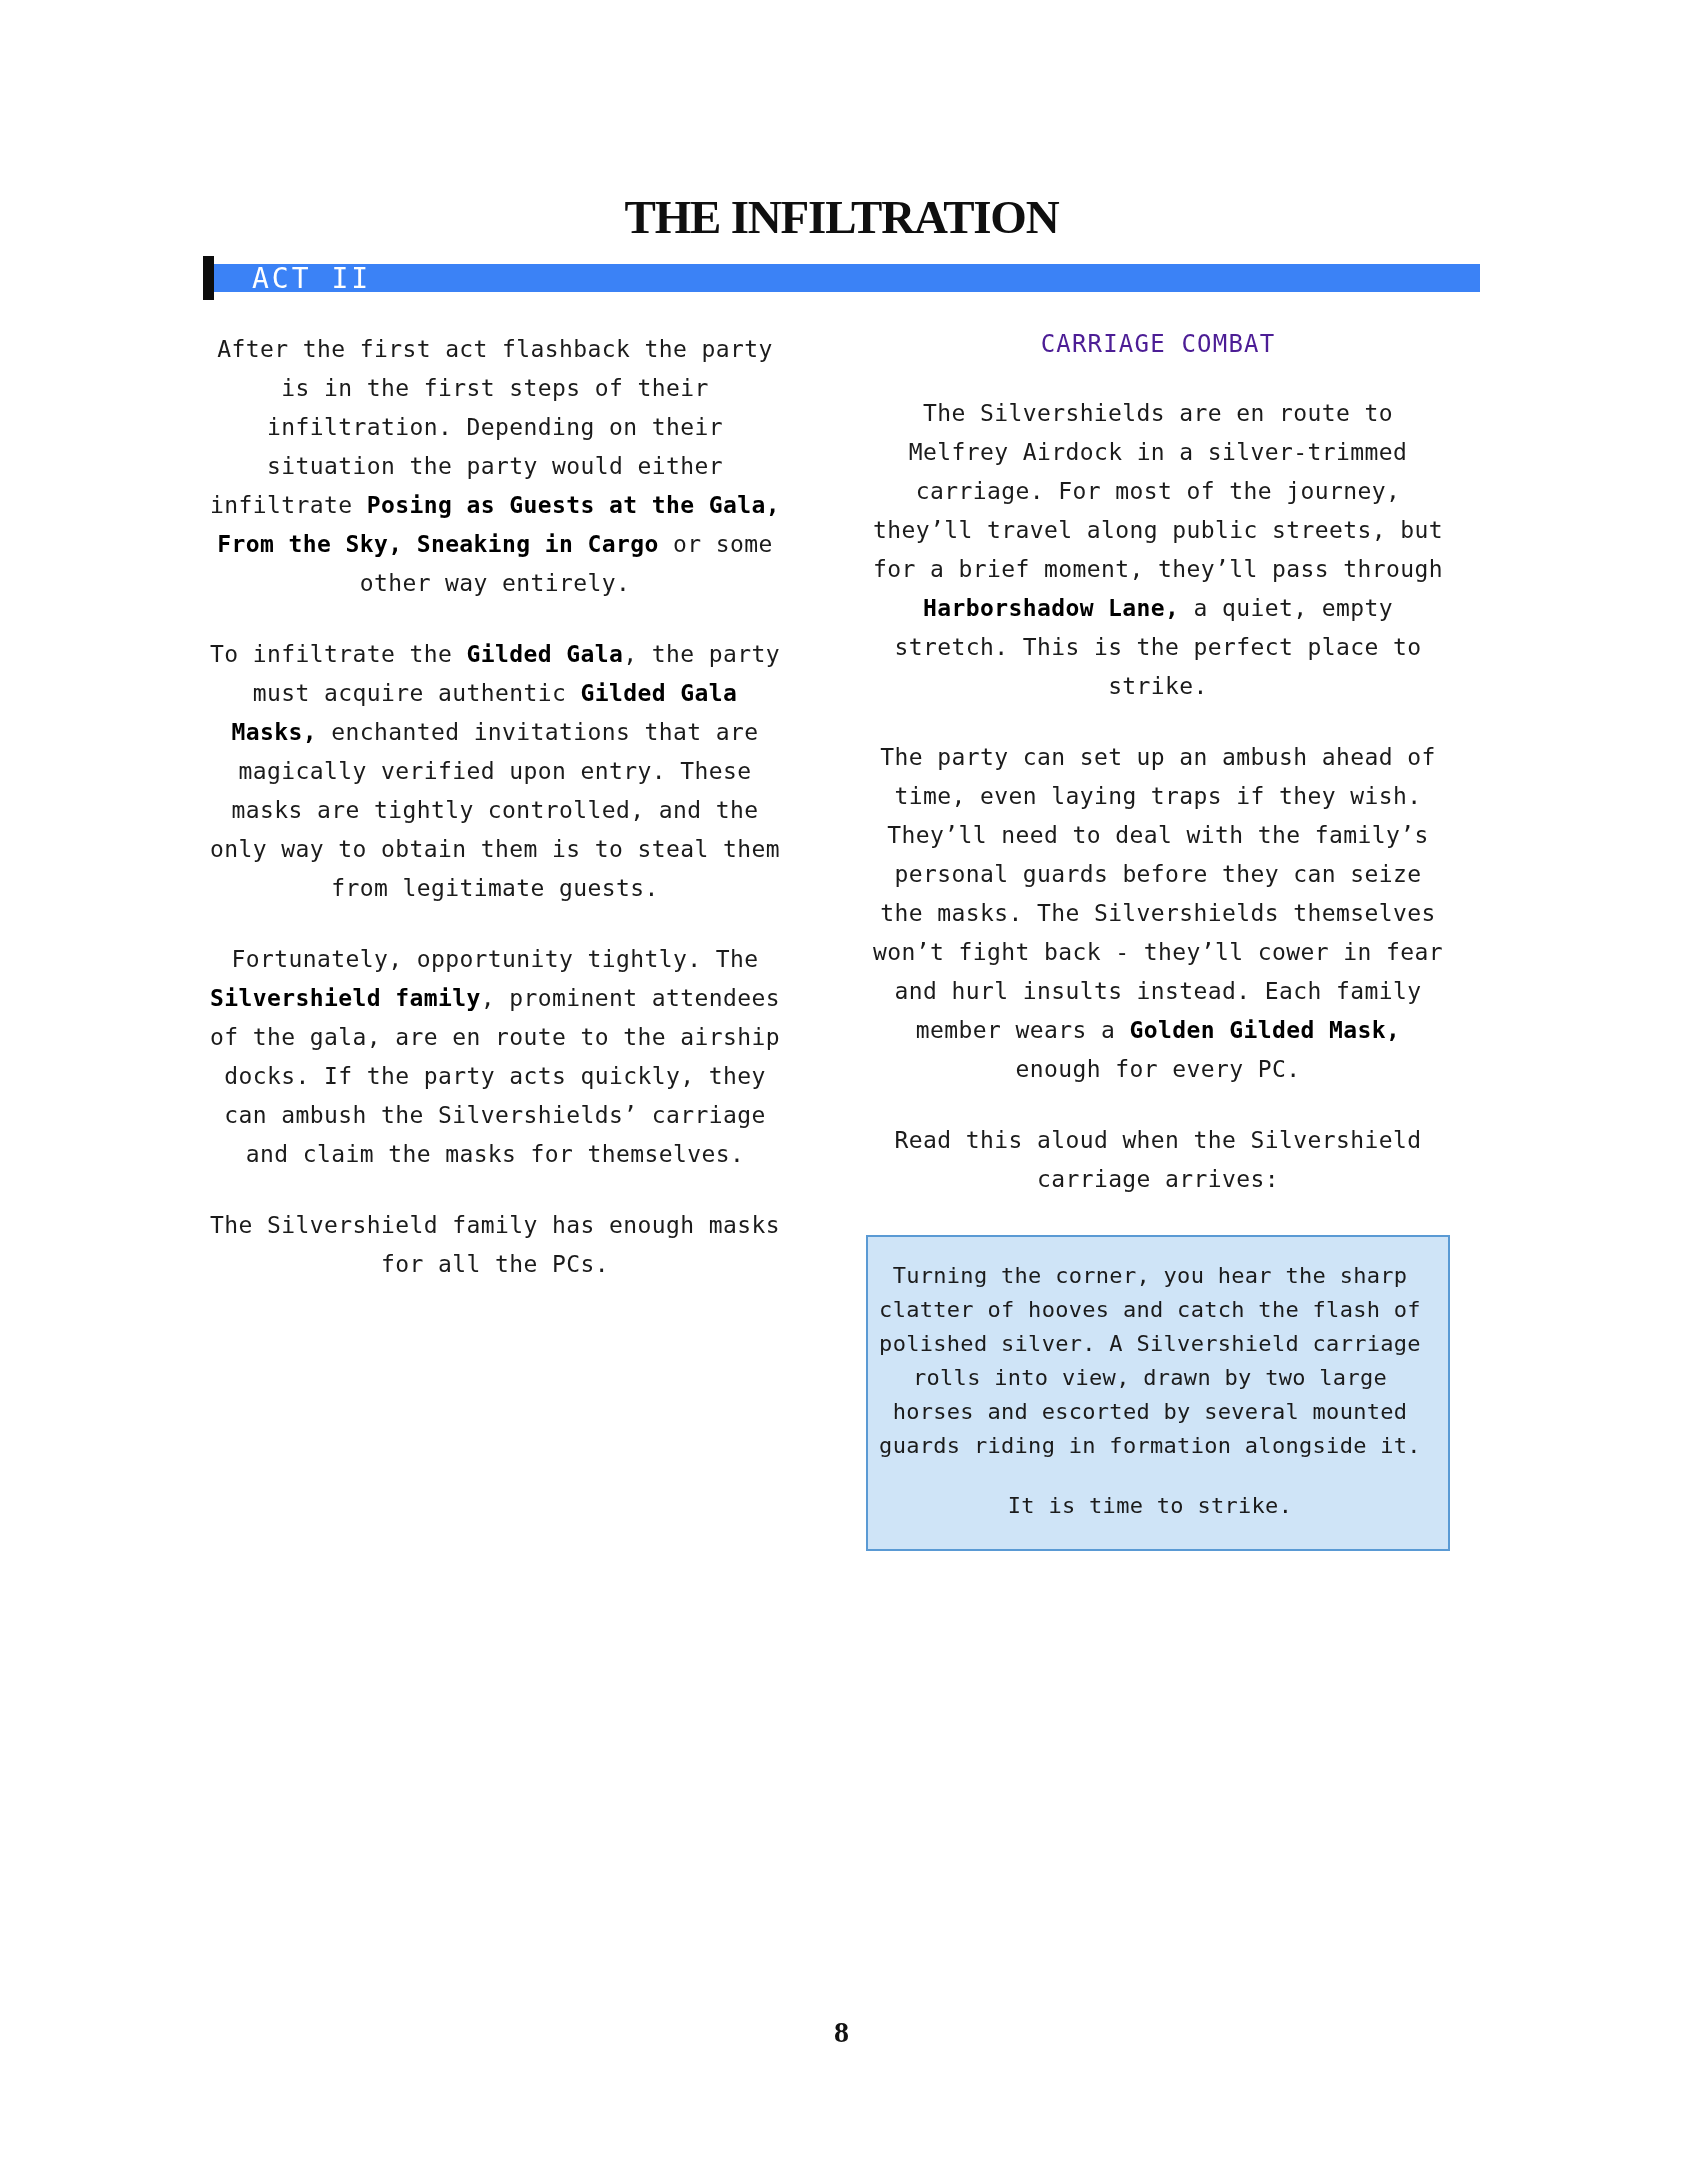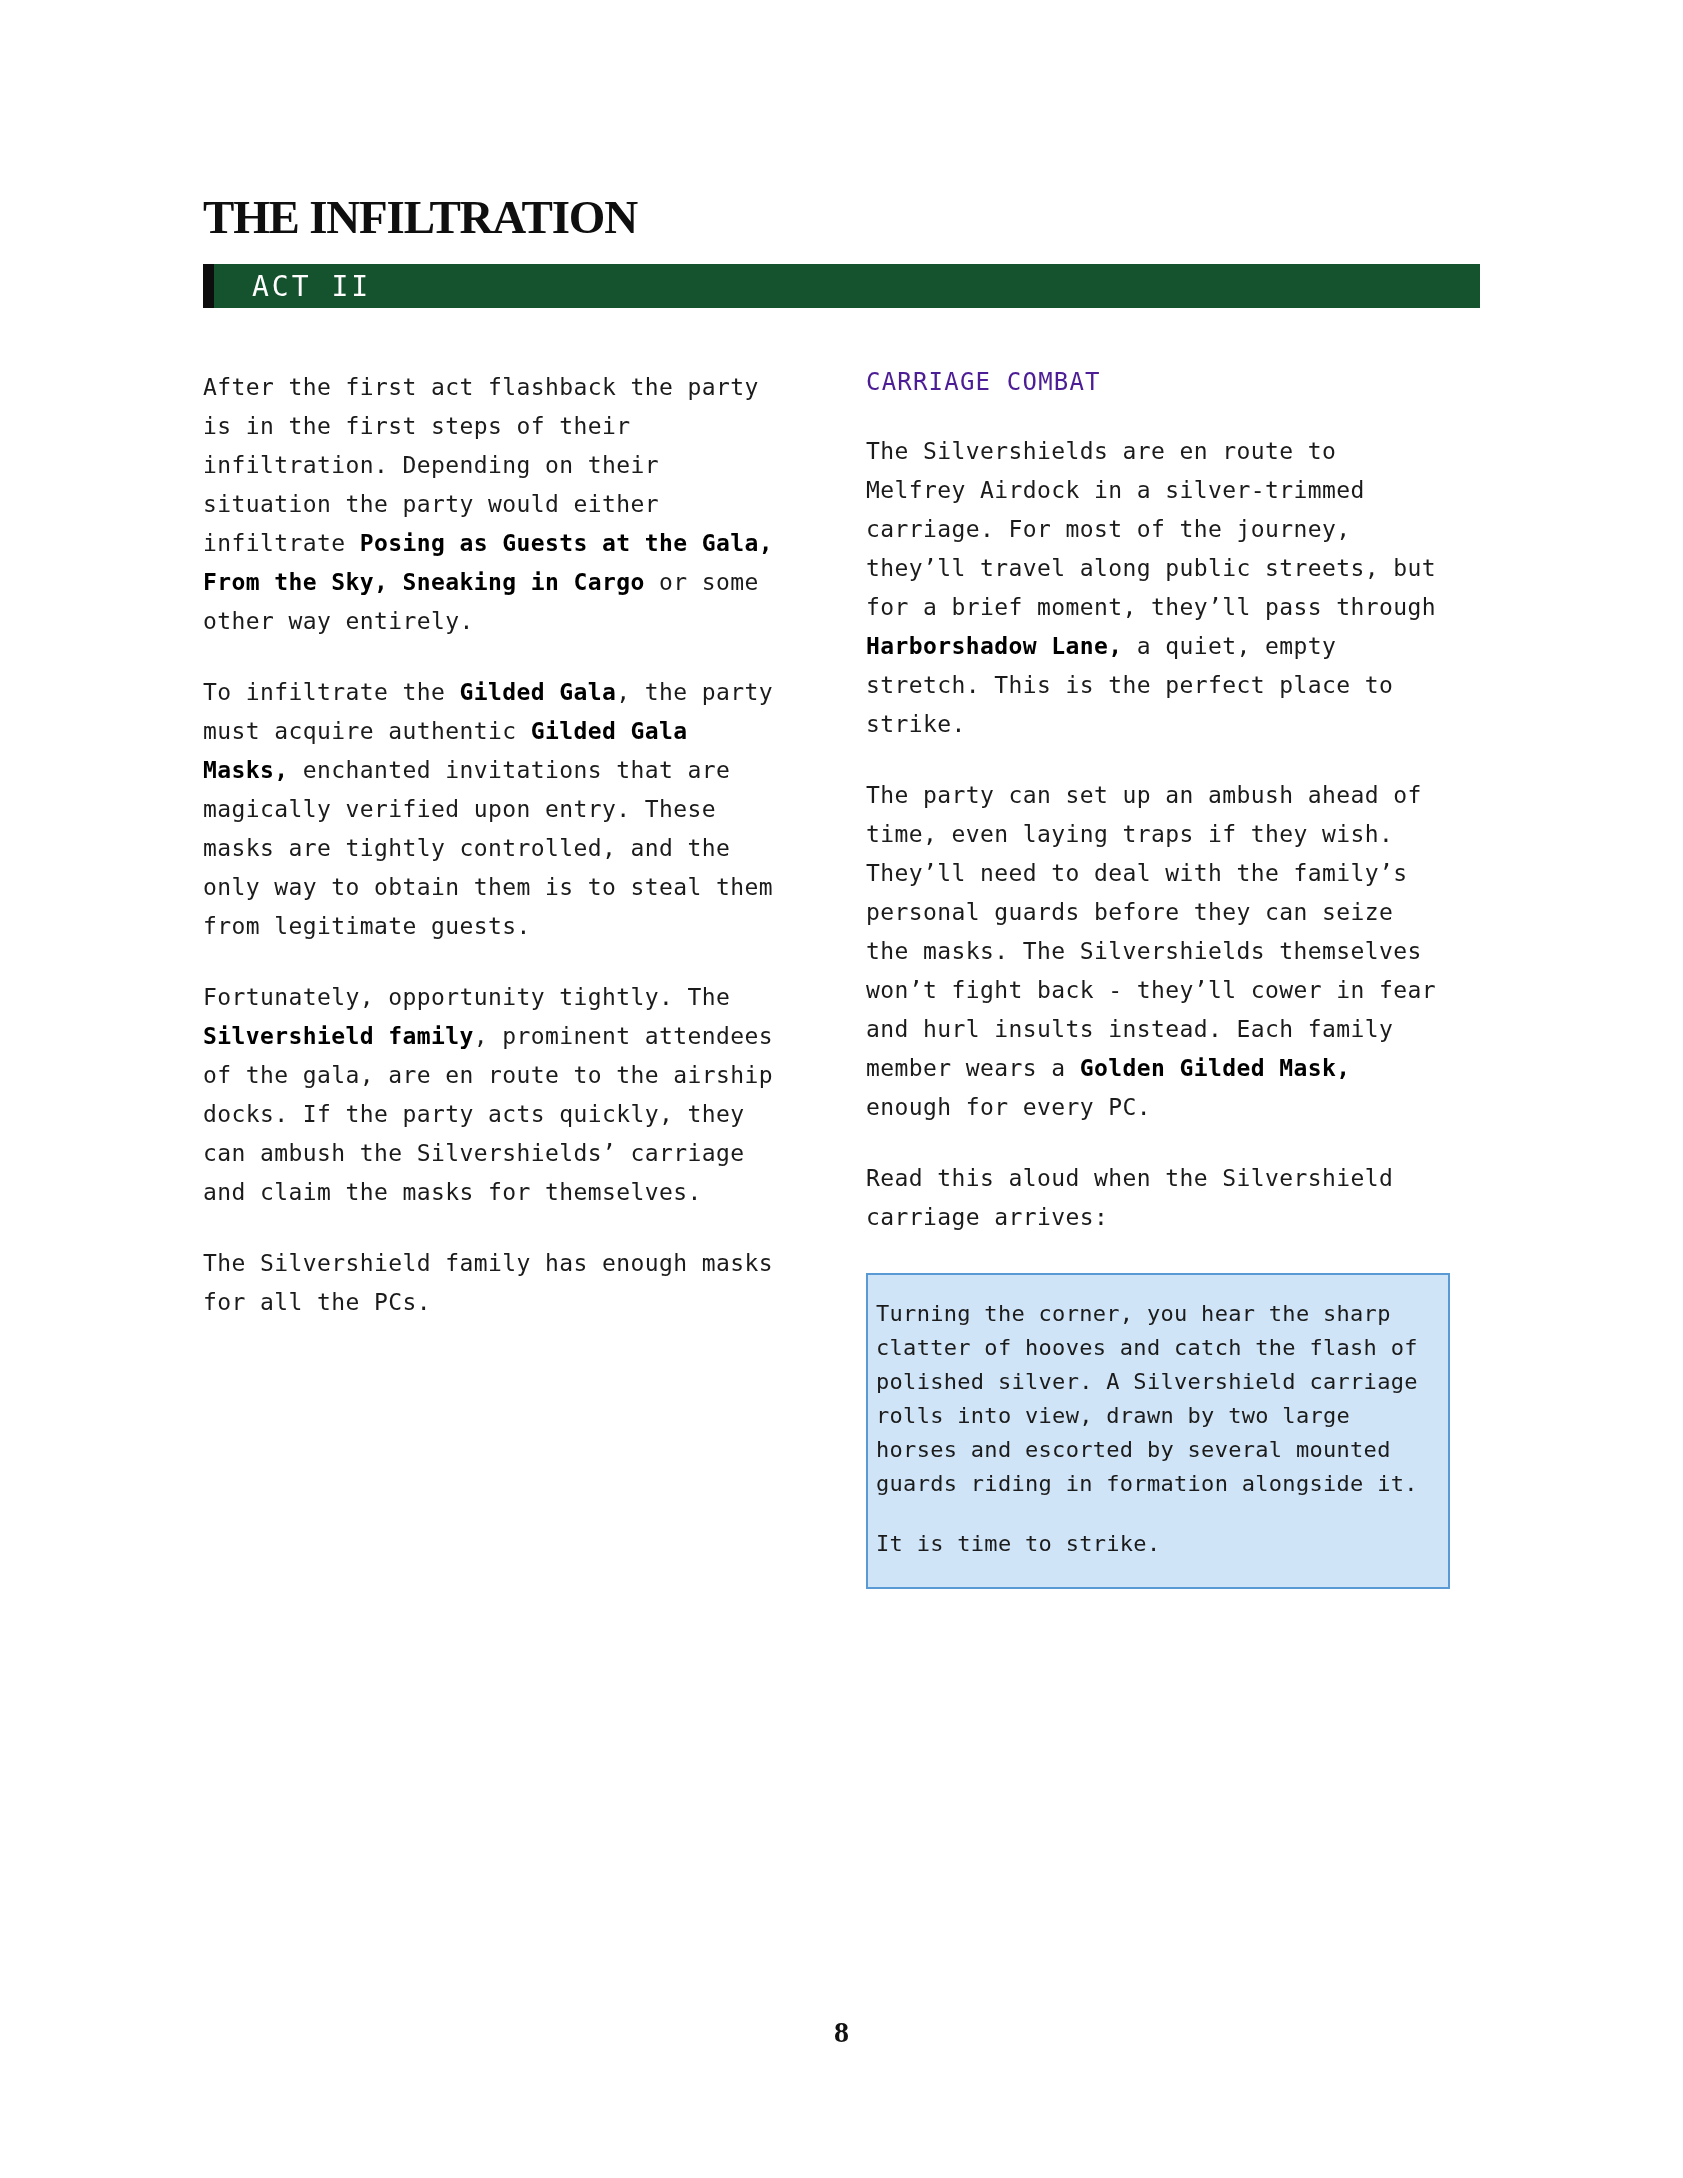--- a/index.html
+++ b/index.html
@@ -14,36 +14,37 @@
     color: #1a1a1a;
     position: relative;
   }
   .page {
     position: absolute;
     left: 0; top: 0;
     width: 1683px;
     height: 2178px;
     box-sizing: border-box;
     padding: 193px 203px 0 203px;
+    text-align: center;
   }
   .doc-title {
     font-family: "Liberation Serif", serif;
     font-weight: bold;
     font-size: 47px;
     letter-spacing: -1.2px;
     color: #0f0f0f;
     margin: 0 0 22px 0;
     line-height: 1.05;
   }
   .act-banner {
     display: flex;
     align-items: center;
-    background: #14532d;
-    height: 44px;
-    margin-bottom: 60px;
+    background: #3b82f6;
+    height: 28px;
+    margin-bottom: 38px;
   }
   .act-banner .bar {
     width: 11px;
     height: 44px;
     background: #0d0d0d;
     flex: 0 0 auto;
   }
   .act-banner .act-label {
     color: #ffffff;
     font-size: 28px;

